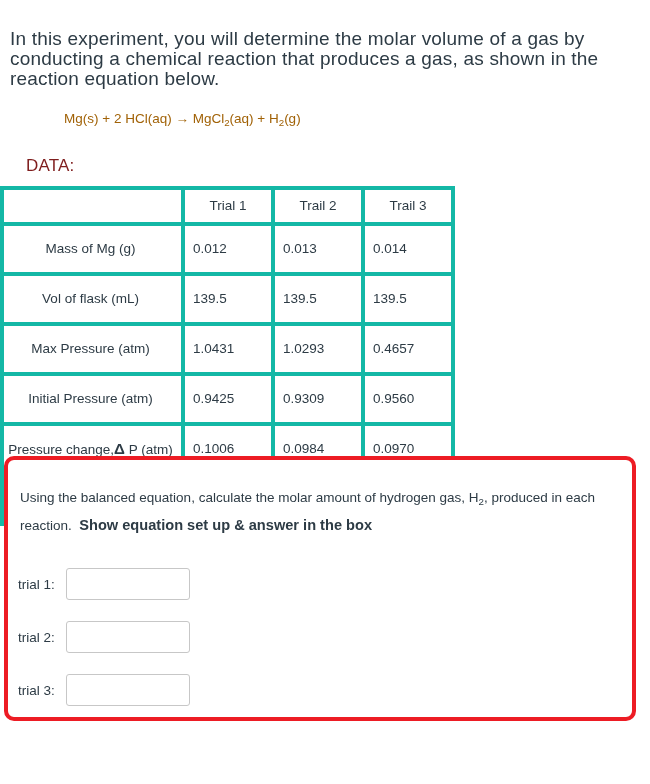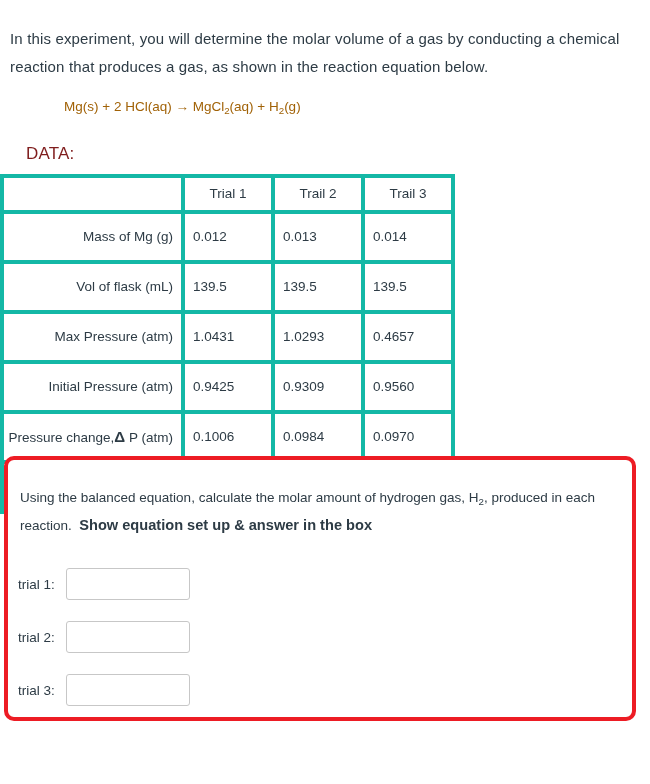--- a/index.html
+++ b/index.html
@@ -11,22 +11,22 @@
     width: 650px;
     height: 784px;
     font-family: "Liberation Sans", sans-serif;
     color: #2d3b45;
     -webkit-font-smoothing: antialiased;
     position: relative;
     overflow: hidden;
   }
 
   .intro {
-    font-size: 15px;
-    line-height: 28px;
+    font-size: 19px;
+    line-height: 20px;
     color: #2d3b45;
     padding: 10px 14px 0 10px;
     letter-spacing: 0.01em;
   }
 
   .equation {
     font-size: 13.5px;
     line-height: 22px;
     color: #a16207;
     margin: 14px 0 0 0;
@@ -68,21 +68,21 @@
     height: 32px;
     text-align: center;
   }
   table.data-table tr.header-row th.blank-head {
     text-align: left;
   }
   table.data-table tbody td {
     height: 46px;
   }
   table.data-table td.row-label {
-    text-align: right;
+    text-align: center;
     padding-left: 4px;
   }
   table.data-table td.value {
   }
   .delta {
     font-weight: bold;
     font-size: 1.12em;
   }
 
   .question-box {

